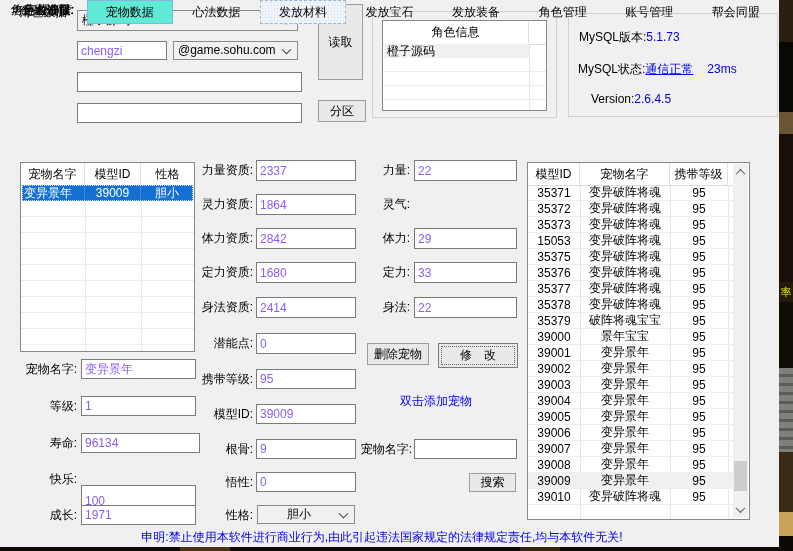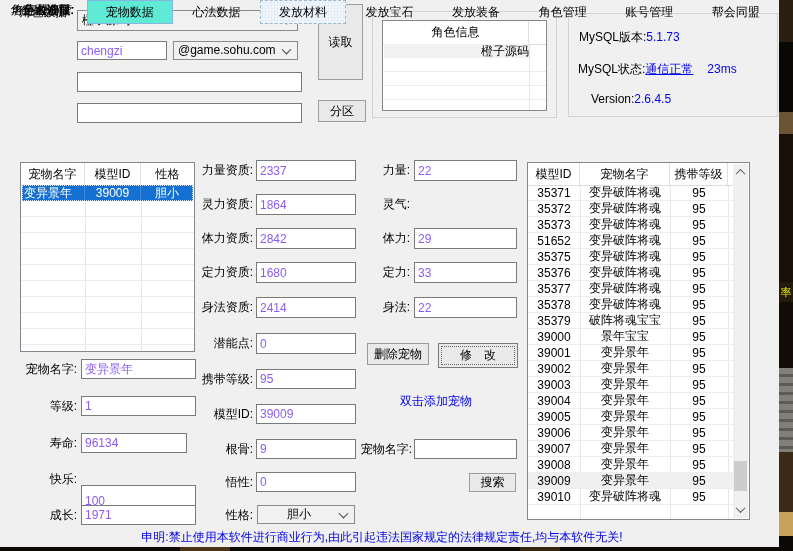--- a/index.html
+++ b/index.html
@@ -83,21 +83,21 @@
   <span class="lbl" style="left:0;top:72;width:74px;">角色名读取:</span>
   <input class="fld" style="left: 77px; top: 72px; width: 225px; height: 20px;">
 
   <span class="lbl" style="left:0;top:103;width:74px;font-style:italic;">名字模糊读:</span>
   <input class="fld" style="left: 77px; top: 103px; width: 225px; height: 20px;">
 
   <div class="btn" style="left:318px;top:4px;width:45px;height:76px;">读取</div>
   <div class="btn" style="left:318px;top:100px;width:48px;height:22px;">分区</div>
 
   <div class="grp" style="left:372px;top:11px;width:185px;height:107px;"></div>
-  <div class="lv" style="left:382px;top:20px;width:165px;height:91px;text-align:right;">
+  <div class="lv" style="left:382px;top:20px;width:165px;height:91px;">
     <div class="vline" style="left:146px;"></div>
     <div class="grid14" style="top:37px;"></div>
     <div class="lvhead" style="height:23px;">
       <div class="lvhc" style="width:146px;">角色信息</div>
     </div>
     <div style="position:absolute;left:1px;top:23px;width:145px;height:14px;background:#f1f1f1;line-height:14px;padding-left:3px;box-sizing:border-box;">橙子源码</div>
   </div>
 
   <div class="grp" style="left:568px;top:13px;width:210px;height:104px;">
     <div style="position:absolute;left:10px;top:15px;white-space:nowrap;">
@@ -190,21 +190,21 @@
   <div class="combo" style="left:257px;top:505px;width:98px;height:19px;line-height:17px;text-align:center;padding:0 18px 0 4px;">
     <span>胆小</span>
     <i class="chev"></i>
   </div>
 
   <span class="lbl" style="left:5px;top:359px;width:72px;">宠物名字:</span>
   <input class="fld" style="left: 81px; top: 359px; width: 115px; height: 20px;" value="变异景年">
   <span class="lbl" style="left:5px;top:396px;width:72px;">等级:</span>
   <input class="fld" style="left: 81px; top: 396px; width: 115px; height: 20px;" value="1">
   <span class="lbl" style="left:5px;top:433px;width:72px;">寿命:</span>
-  <input class="fld" style="left: 81px; top: 433px; width: 106px; height: 20px;" value="96134">
+  <input class="fld" style="left: 81px; top: 433px; width: 119px; height: 20px;" value="96134">
   <span class="lbl" style="left:5px;top:469px;width:72px;">快乐:</span>
   <input class="fld" style="left: 81px; top: 469px; width: 115px; height: 32px; margin-top: 16px;" value="100">
   <span class="lbl" style="left:5px;top:505px;width:72px;">成长:</span>
   <input class="fld" style="left: 81px; top: 505px; width: 115px; height: 20px;" value="1971">
 
   <div class="lv" style="left:527px;top:162px;width:223px;height:358px;">
     <div class="vline" style="left:52px;"></div>
     <div class="vline" style="left:142px;"></div>
     <div class="vline" style="left:200px;"></div>
     <div class="lvhead" style="height:22px;width:206px;">
@@ -226,21 +226,21 @@
           <span class="pc c3">95</span>
         </div>
 
         <div class="prow">
           <span class="pc c1">35373</span>
           <span class="pc c2">变异破阵将魂</span>
           <span class="pc c3">95</span>
         </div>
 
         <div class="prow">
-          <span class="pc c1">51652</span>
+          <span class="pc c1">15053</span>
           <span class="pc c2">变异破阵将魂</span>
           <span class="pc c3">95</span>
         </div>
 
         <div class="prow">
           <span class="pc c1">35375</span>
           <span class="pc c2">变异破阵将魂</span>
           <span class="pc c3">95</span>
         </div>
 

